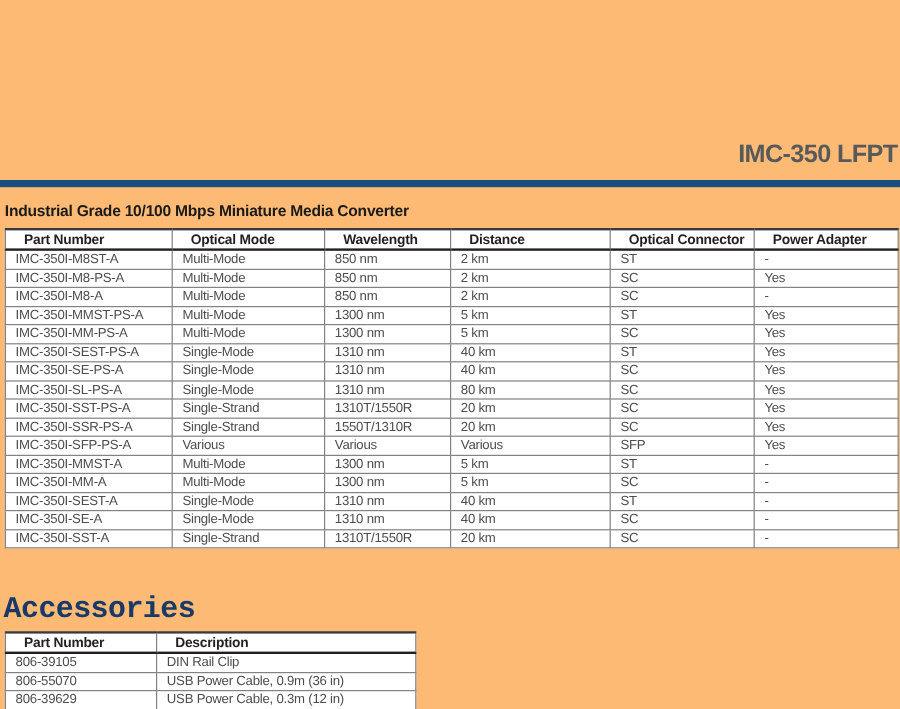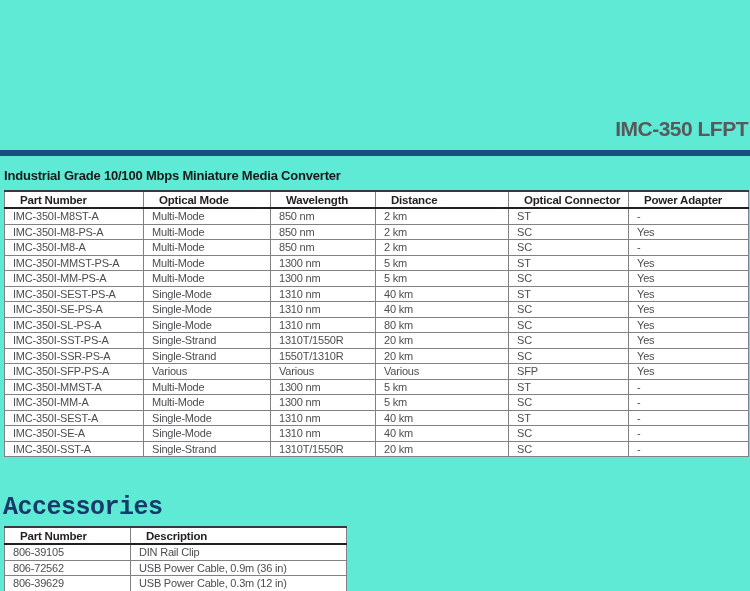--- a/index.html
+++ b/index.html
@@ -5,21 +5,21 @@
   html, body {
     margin: 0;
     padding: 0;
     background: #ffffff;
     font-family: "Liberation Sans", sans-serif;
   }
   .page {
     position: relative;
     width: 750px;
     height: 591px;
-    background: #5eead4;
+    background: #fdba74;
     overflow: hidden;
   }
   .product-title {
     position: absolute;
     top: 117px;
     right: 2px;
     font-size: 21px;
     font-weight: bold;
     letter-spacing: -0.5px;
     color: var(--title-gray, #58595B);
@@ -272,21 +272,21 @@
           <th>Part Number</th>
           <th>Description</th>
         </tr>
       </thead>
     <tbody>
         <tr>
           <td>806-39105</td>
           <td>DIN Rail Clip</td>
         </tr>
         <tr>
-          <td>806-72562</td>
+          <td>806-55070</td>
           <td>USB Power Cable, 0.9m (36 in)</td>
         </tr>
         <tr>
           <td>806-39629</td>
           <td>USB Power Cable, 0.3m (12 in)</td>
         </tr>
       </tbody>
   </table>
 
 </div>

